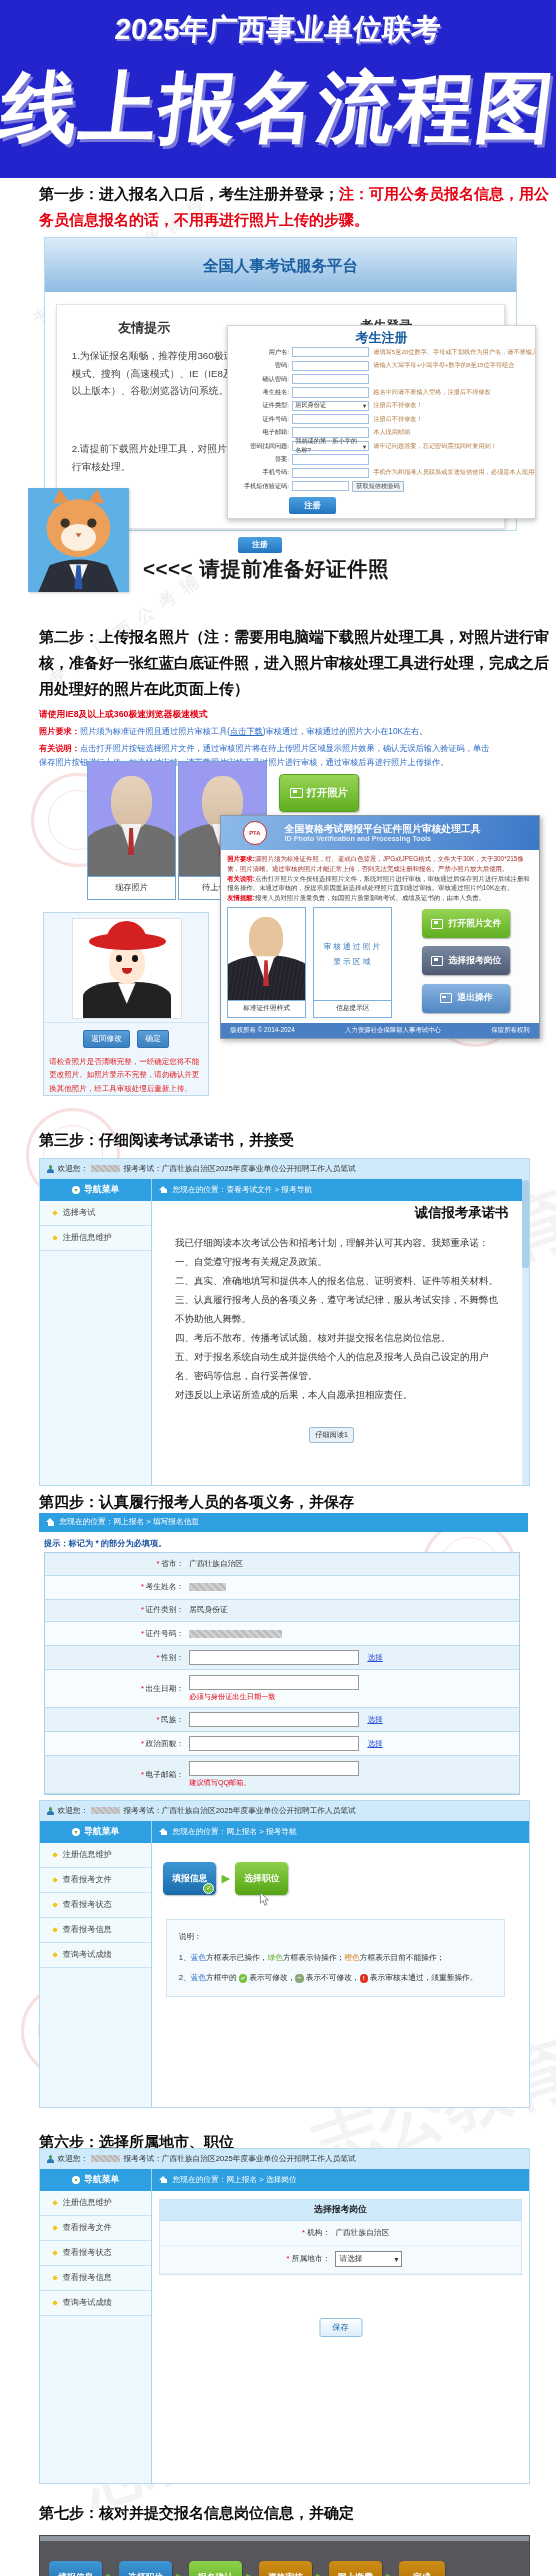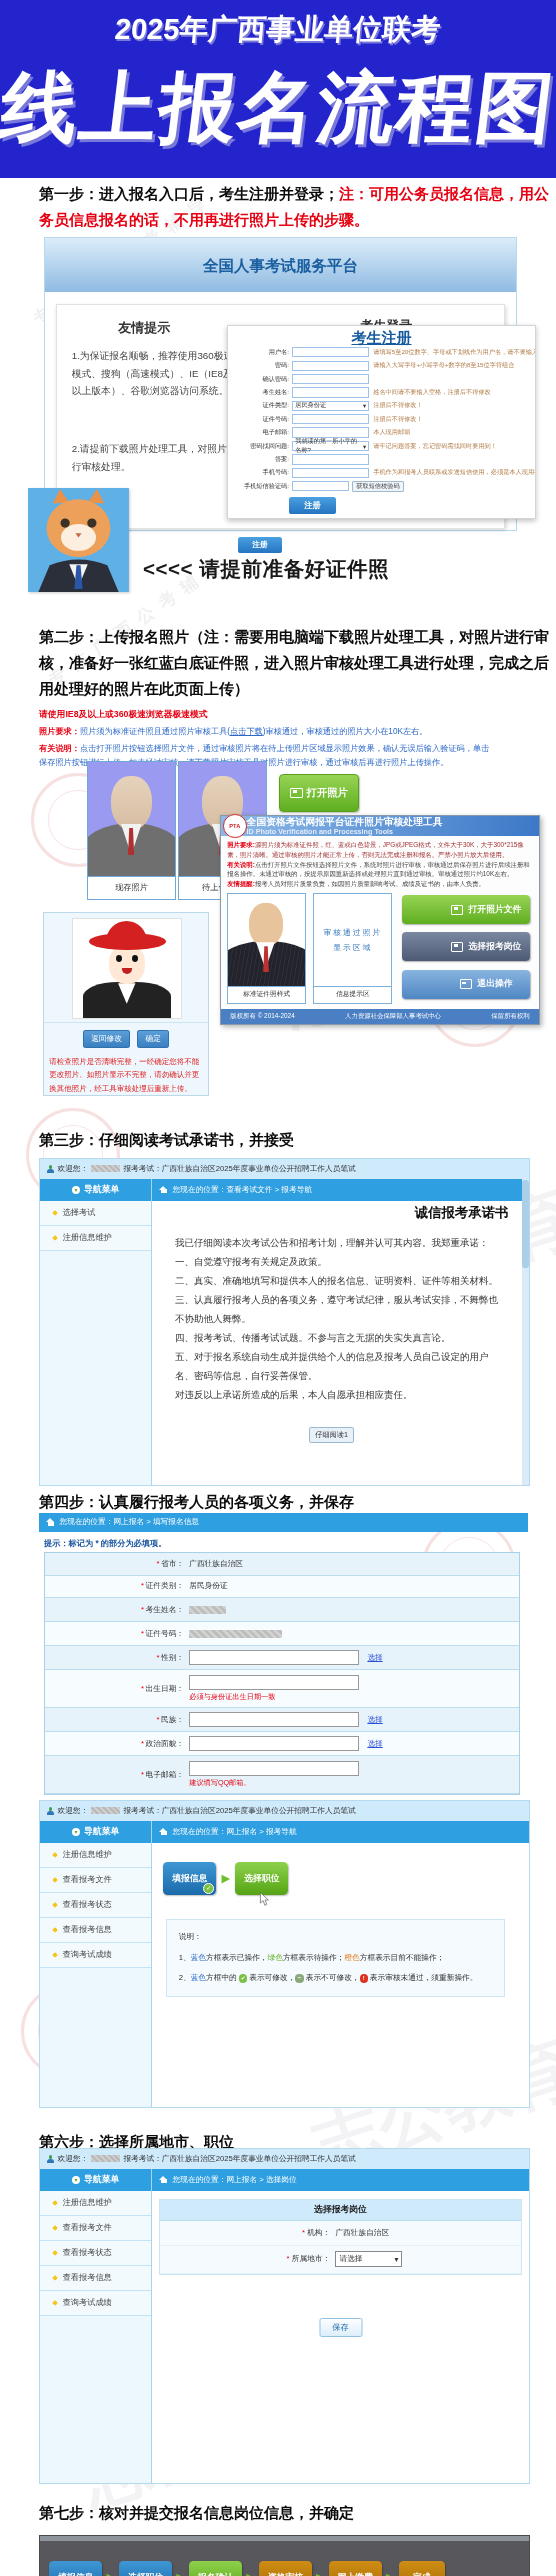--- a/index.html
+++ b/index.html
@@ -48,21 +48,21 @@
   
   .portal-header{height:54px;background:linear-gradient(#dcecf9,#8fbbe2);text-align:center;}
   .portal-title{padding-top:17.5px;font-size:15.5px;font-weight:bold;color:#1b5fa0;}
   .portal-card{position:absolute;left:11.3px;top:66px;width:447px;height:223px;background:#fff;border:0.5px solid #e2e2e2;box-shadow:1px 1.5px 4.1px rgba(0,0,0,.18);}
   .pc-h{font-size:13px;color:#333;font-weight:bold;}
   .pc-tip{font-size:9.8px;line-height:17.5px;color:#444;}
   .pinput{border:0.5px solid #b8cede;height:15.5px;width:98px;font-size:7.2px;padding:0 4.1px;color:#333;box-sizing:border-box;background:#fff;}
   .bluebtn{background:linear-gradient(#4aa0e0,#2474c0);color:#fff;border:none;border-radius:2.6px;font-size:8.2px;font-weight:bold;cursor:pointer;}
   
   .reg{position:absolute;left:227px;top:325px;width:307px;height:189px;background:#fff;border:0.5px solid #d4d4d4;box-shadow:0 2.1px 5.2px rgba(0,0,0,.25);z-index:6;padding-top:3.1px;}
-  .reg-title{text-align:center;font-size:15px;font-weight:bold;color:#155a9e;height:16.5px;text-decoration:underline;}
+  .reg-title{text-align:center;font-size:13px;font-weight:bold;color:#155a9e;height:16.5px;}
   .regrow{display:flex;align-items:center;height:13.4px;font-size:6.2px;}
   .regrow .rl{width:61px;text-align:right;color:#333;flex:none;padding-right:3.1px;}
   .regrow .rf{width:77px;height:10.3px;border:0.5px solid #9fc3e8;background:#fff;flex:none;box-sizing:border-box;font-size:6.2px;color:#333;padding:0 2.1px;display:flex;align-items:center;justify-content:space-between;}
   .regrow .rh{color:#b07a45;padding-left:4.1px;white-space:nowrap;overflow:hidden;}
   .smsbtn{margin-left:3.1px;height:11.3px;border:0.5px solid #9fb8cc;background:#eef4fa;font-size:6.2px;color:#444;border-radius:1px;padding:0 3.1px;cursor:pointer;}
   .reg-submit{display:block;margin:4.1px 0 0 61px;width:47px;height:17.5px;}
   
   .redline{position:absolute;left:39px;font-size:8.8px;font-weight:bold;color:#e60012;z-index:3;}
   .noticeline{position:absolute;left:39px;width:453px;font-size:8.2px;line-height:14.4px;color:#2b68c8;z-index:3;}
   .noticeline b{color:#e60012;}
@@ -72,35 +72,35 @@
   .photobox .pl{height:21.6px;border-top:1px solid #6fa8d8;display:flex;align-items:center;justify-content:center;font-size:8.2px;color:#333;}
   .avatar-head{position:absolute;left:23px;top:14.4px;width:41px;height:54px;border-radius:45% 45% 48% 48%;background:linear-gradient(#e6d2bc,#d6bda2);}
   .avatar-body{position:absolute;left:-7.2px;top:61px;width:101px;height:57px;border-radius:50% 50% 0 0;background:#6f6f6f;}
   .avatar-shirt{position:absolute;left:33px;top:62px;width:20.6px;height:31px;background:#f2f2f2;clip-path:polygon(0 0,100% 0,50% 100%);}
   .avatar-tie{position:absolute;left:40px;top:66px;width:6.2px;height:27px;background:#b03030;clip-path:polygon(20% 0,80% 0,100% 100%,0 100%);}
   .greenbtn{background:linear-gradient(#97d455,#5fae20);border:0.5px solid #58a01c;border-radius:4.1px;color:#fff;font-weight:bold;display:flex;align-items:center;justify-content:center;gap:4.1px;cursor:pointer;box-shadow:0.5px 1px 1.5px rgba(0,0,0,.25);}
   .btn-ico{width:10.3px;height:8.2px;border:1px solid #fff;border-radius:1px;position:relative;flex:none;}
   .btn-ico:after{content:"";position:absolute;left:1.5px;top:1.5px;width:4.1px;height:2.6px;background:#fff;}
   
   .tool{position:absolute;left:220px;top:815px;width:318px;background:#fdfdfd;border:0.5px solid #8899aa;box-shadow:1.5px 2.1px 5.2px rgba(0,0,0,.3);z-index:5;}
-  .tool-head{height:20px;background:linear-gradient(100deg,#8cb9e8,#3c78c8);display:flex;align-items:center;padding:0 2px;gap:0;}
+  .tool-head{height:34px;background:linear-gradient(100deg,#8cb9e8,#3c78c8);display:flex;align-items:center;padding:0 22px;gap:18px;}
   .pta{width:21.6px;height:21.6px;border-radius:50%;background:#fff;color:#cc2222;border:1px solid #cc2222;font-size:5.7px;font-weight:bold;display:flex;align-items:center;justify-content:center;flex:none;}
   .tool-tcn{font-size:9.8px;font-weight:bold;color:#fff;line-height:11.3px;}
   .tool-ten{font-size:7.2px;font-weight:bold;color:#e4ecf8;}
   .tool-body{padding:4.1px 6.2px 5.2px;}
   .tool-text{font-size:6.4px;line-height:9.8px;}
   .tool-text .lbl{color:#e60012;font-weight:bold;}
   .t-req{color:#a03030;} .t-note{color:#444;} .t-rem{color:#444;}
   .tool-photos{display:flex;margin-top:4.1px;gap:7.2px;align-items:flex-start;}
   .tp-box{width:77px;border:1px solid #7fb0dc;background:#fff;}
   .tp-area{height:92px;position:relative;overflow:hidden;background:#fff;}
   .tp-label{border-top:1px solid #7fb0dc;height:15.5px;display:flex;align-items:center;justify-content:center;font-size:6.7px;color:#333;}
   .tp-disp{display:flex;align-items:center;justify-content:center;text-align:center;color:#3a7abf;font-size:7.7px;line-height:15.5px;letter-spacing:2.1px;padding:0 5.2px;box-sizing:border-box;height:92px;}
   .toolbtns{flex:1;display:flex;flex-direction:column;align-items:center;gap:8.2px;padding-top:2.1px;}
-  .toolbtn{width:88px;height:29px;border-radius:4.1px;color:#fff;font-size:8.8px;font-weight:bold;display:flex;align-items:center;justify-content:center;gap:5.2px;cursor:pointer;box-shadow:0.5px 1px 1.5px rgba(0,0,0,.3);padding-left:40px;}
+  .toolbtn{width:88px;height:29px;border-radius:4.1px;color:#fff;font-size:8.8px;font-weight:bold;display:flex;align-items:center;justify-content:center;gap:5.2px;cursor:pointer;box-shadow:0.5px 1px 1.5px rgba(0,0,0,.3);}
   .tb-green{background:linear-gradient(#97d455,#5fae20);}
   .tb-slate{background:linear-gradient(#7a88a0,#4e5a74);}
   .tb-steel{background:linear-gradient(#88b4e0,#4f86c2);}
   .tool-foot{height:15.5px;background:#4a7fc4;color:#fff;font-size:6.4px;display:flex;align-items:center;justify-content:space-between;padding:0 9.3px;}
   .man-face{position:absolute;left:20.6px;top:9.3px;width:34px;height:43px;border-radius:45%;background:#e8c49c;}
   .man-body{position:absolute;left:-10.3px;top:47px;width:98px;height:46px;border-radius:50% 50% 0 0;background:repeating-linear-gradient(100deg,#23232b 0 3.1px,#2e2e38 3.1px 4.1px);}
   .man-shirt{position:absolute;left:28px;top:48px;width:18.5px;height:27px;background:#fff;clip-path:polygon(0 0,100% 0,50% 100%);}
   .man-tie{position:absolute;left:35px;top:52px;width:5.7px;height:26px;background:#c03030;clip-path:polygon(20% 0,80% 0,100% 100%,0 100%);}
   
   .ccard{position:absolute;left:43px;top:912px;width:164px;height:182px;background:#eef7fd;border:0.5px solid #bcd9ec;z-index:4;}
@@ -410,21 +410,21 @@
         <div class="crumbbar">
             <span class="homeico"></span>
             <span>您现在的位置：查看考试文件 &gt; 报考导航</span>
           </div>
         <div class="letter-title">诚信报考承诺书</div>
         <div class="letter-body">
           <div>我已仔细阅读本次考试公告和招考计划，理解并认可其内容。我郑重承诺：</div>
           <div>一、自觉遵守报考有关规定及政策。</div>
           <div>二、真实、准确地填写和提供本人的报名信息、证明资料、证件等相关材料。</div>
           <div>三、认真履行报考人员的各项义务，遵守考试纪律，服从考试安排，不舞弊也不协助他人舞弊。</div>
-          <div>四、报考考试、传播考试试题。不参与言之无据的失实失真言论。</div>
+          <div>四、考后不散布、传播考试试题。核对并提交报名信息岗位信息。</div>
           <div>五、对于报名系统自动生成并提供给个人的信息及报考人员自己设定的用户名、密码等信息，自行妥善保管。</div>
           <div>对违反以上承诺所造成的后果，本人自愿承担相应责任。</div>
         </div>
         <button class="readbtn">仔细阅读1</button>
         <div class="scrollstrip">
             <div class="scrollthumb"></div>
           </div>
       </div>
     </div>
   </div>
@@ -435,27 +435,27 @@
     <span class="homeico"></span>
       <span>您现在的位置：网上报名 &gt; 填写报名信息</span>
   </div>
   <div class="tipline" style="top:1538px;">提示：标记为 * 的部分为必填项。</div>
 
   <div class="form4">
     <div class="f4row" style="height:21.6px;">
       <span class="fl"><span class="star">*</span><span>省市：</span></span>
       <span>广西壮族自治区</span>
     </div>
+    <div class="f4row" style="height:23px;">
+      <span class="fl"><span class="star">*</span><span>考生姓名：</span></span>
+      <span class="blurval" style="width:37px;"></span>
+    </div>
     <div class="f4row" style="height:21.6px;">
       <span class="fl"><span class="star">*</span><span>证件类别：</span></span>
       <span>居民身份证</span>
-    </div>
-    <div class="f4row" style="height:23px;">
-      <span class="fl"><span class="star">*</span><span>考生姓名：</span></span>
-      <span class="blurval" style="width:37px;"></span>
     </div>
     <div class="f4row" style="height:23px;align-items:center;">
       <span class="fl"><span class="star">*</span><span>证件号码：</span></span>
       <span class="blurval" style="width:93px;"></span>
     </div>
     <div class="f4row" style="height:23px;">
       <span class="fl"><span class="star">*</span><span>性别：</span></span>
       <input class="f4input" style="">
         <a class="f4link">选择</a>
     </div>

